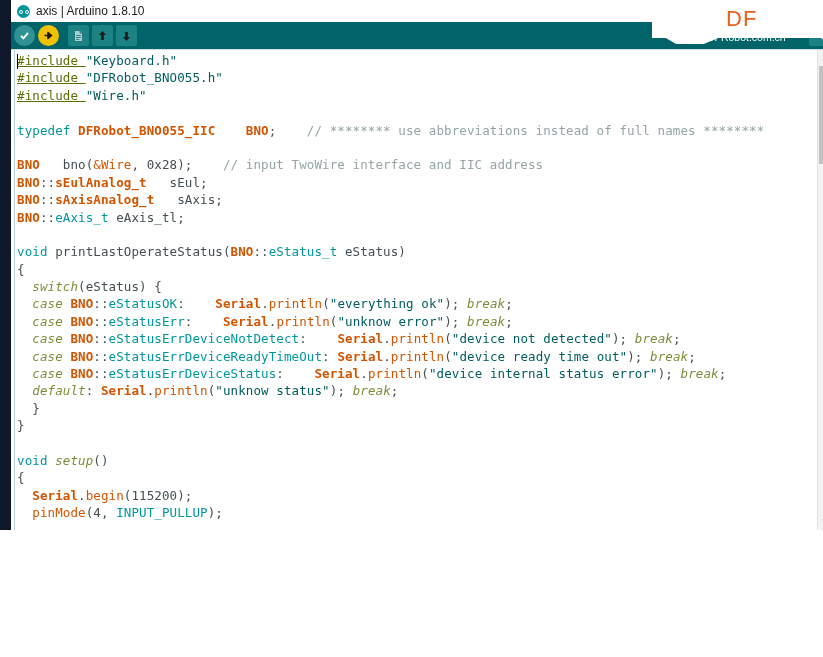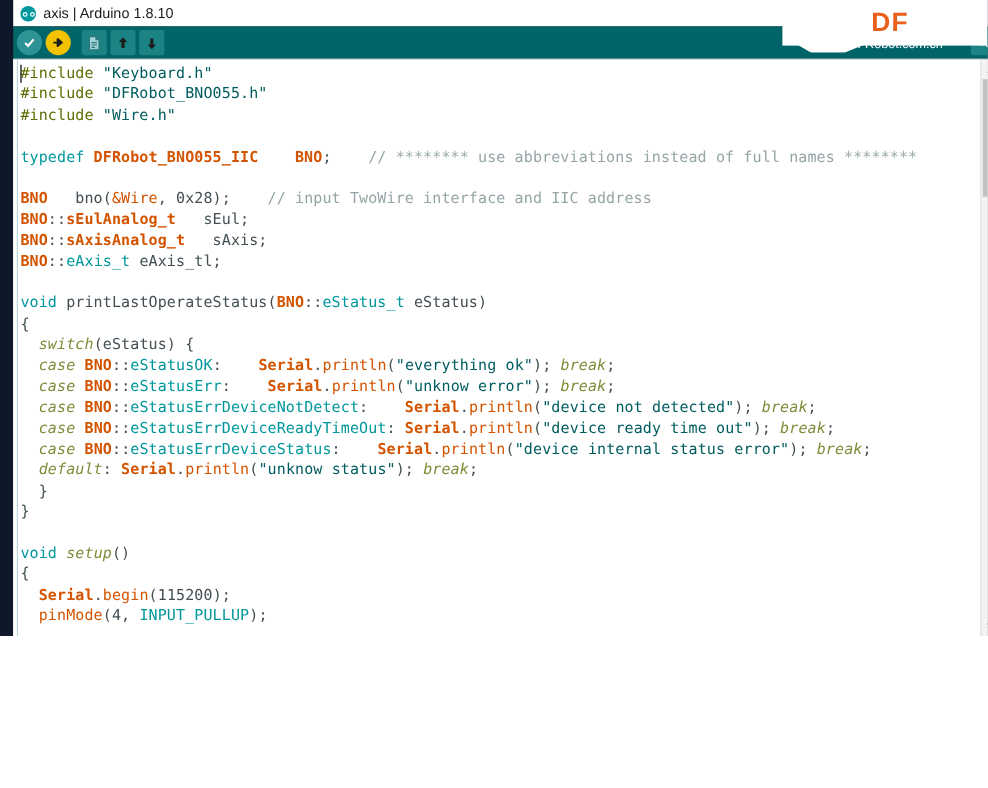--- a/index.html
+++ b/index.html
@@ -157,21 +157,21 @@
     height: 14px;
     background: #ffffff;
     clip-path: polygon(0 0, 100% 0, 60% 100%, 28% 100%);
     z-index: 40;
   }
   .df-logo {
     position: absolute;
     left: 726px;
     top: 6px;
     font-size: 22px;
-    font-weight: bold;
+    font-weight: normal;
     color: #e8601c;
     letter-spacing: 1px;
     font-family: "Liberation Sans", sans-serif;
     z-index: 41;
   }
   .df-url {
     position: absolute;
     left: 690px;
     top: 31px;
     font-size: 10.5px;
@@ -243,21 +243,21 @@
     color: #434f54;
     letter-spacing: 0.1px;
   }
   .code .ln { display: block; height: 17.4px; }
   .kw      { color: #00979c; }          
   .kw2     { color: #7f8c3a; font-style: italic; }          
   .type    { color: #d35400; font-weight: bold; } 
   .fn      { color: #d35400; margin-top: 28px; }          
   .str     { color: #005c5f; }          
   .cmt     { color: #95a5a6; }          
-  .pre     { color: #5e6d03; }          
+  .pre     { color: #5e6d03; text-decoration: underline; }          
   .const   { color: #00979c; }
   .plain   { color: #434f54; }
 
   
   .caret {
     position: absolute;
     left: 2px;
     top: 4px;
     width: 1px;
     height: 15px;

